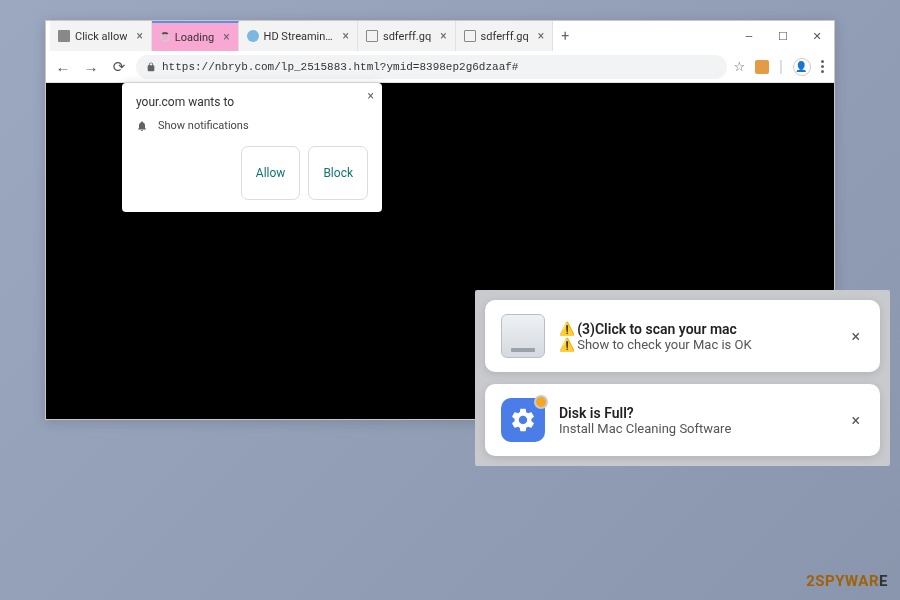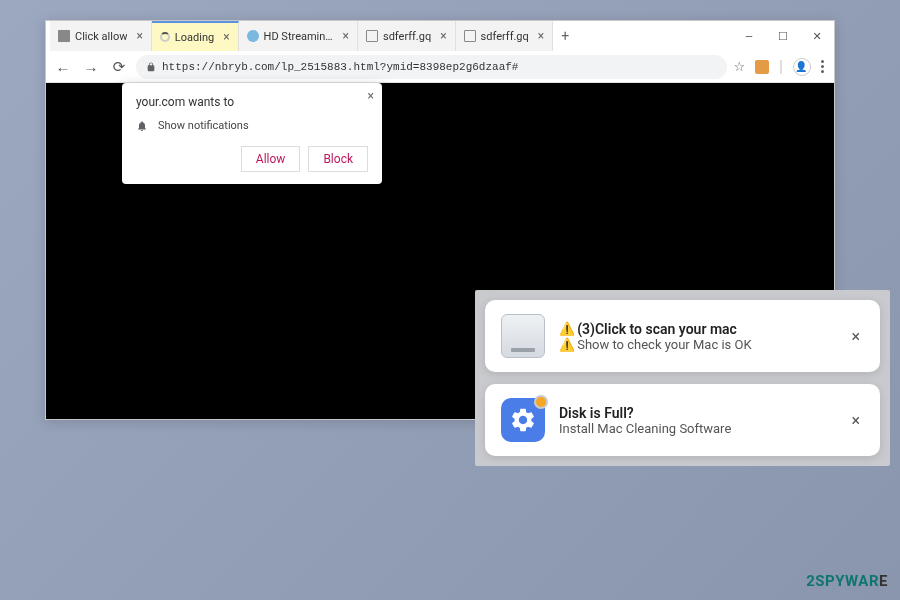--- a/index.html
+++ b/index.html
@@ -2,21 +2,21 @@
 <html><head>
   <meta charset="utf-8">
   <style>
     * { margin: 0; padding: 0; box-sizing: border-box; font-family: -apple-system, BlinkMacSystemFont, "Segoe UI", Roboto, sans-serif; }
     body { width: 900px; height: 600px; background: linear-gradient(135deg, #9ca8c0 0%, #8a96ad 100%); position: relative; overflow: hidden; }
     
     .browser-window { position: absolute; top: 20px; left: 45px; width: 790px; height: 400px; background: #fff; border: 1px solid #c8c8c8; box-shadow: 0 2px 12px rgba(0,0,0,0.15); }
     .titlebar { height: 30px; background: #fff; display: flex; align-items: center; position: relative; }
     .tabs { display: flex; flex: 1; height: 30px; padding-left: 4px; }
     .tab { display: flex; align-items: center; padding: 0 8px; font-size: 11px; color: #333; border-right: 1px solid #e0e0e0; background: #f3f3f3; min-width: 0; gap: 5px; }
-    .tab.active { background: #fef9c3; border-top: 2px solid #5c93e0; }
+    .tab.active { background: #f9a8d4; border-top: 2px solid #5c93e0; }
     .tab-icon { width: 12px; height: 12px; display: inline-block; }
     .tab-icon.doc { background: #888; border-radius: 1px; }
     .tab-icon.spin { border: 2px solid #ccc; border-top-color: #555; border-radius: 50%; width: 10px; height: 10px; }
     .tab-icon.glb { background: #7bb8e0; border-radius: 50%; }
     .tab-icon.blnk { border: 1px solid #888; border-radius: 1px; }
     .tab-title { white-space: nowrap; overflow: hidden; text-overflow: ellipsis; max-width: 70px; }
     .tab-close { font-size: 12px; color: #666; margin-left: 4px; cursor: pointer; }
     .new-tab { width: 24px; display: flex; align-items: center; justify-content: center; color: #666; font-size: 14px; }
     .window-controls { position: absolute; right: 0; top: 0; display: flex; }
     .wc { width: 34px; height: 30px; display: flex; align-items: center; justify-content: center; font-size: 12px; color: #555; }
@@ -38,39 +38,39 @@
     .menu-dots span { width: 3px; height: 3px; background: #5f6368; border-radius: 50%; }
     
     .viewport { position: relative; width: 100%; height: calc(100% - 62px); background: #000; }
     
     .perm-popup { position: absolute; top: 0; left: 76px; width: 260px; background: #fff; box-shadow: 0 3px 12px rgba(0,0,0,0.25); border-radius: 4px; padding: 12px 14px; z-index: 10; }
     .perm-close { position: absolute; top: 6px; right: 8px; font-size: 12px; color: #666; }
     .perm-title { font-size: 12px; color: #333; margin-bottom: 10px; }
     .perm-row { display: flex; align-items: flex-end; gap: 10px; font-size: 11px; color: #444; margin-bottom: 14px; }
     .bell { width: 12px; height: 12px; }
     .perm-btns { display: flex; justify-content: flex-end; gap: 8px; }
-    .perm-btn { padding: 5px 14px; font-size: 12px; border: 1px solid #dadce0; border-radius: 0; color: #be185d; background: #fff; }
+    .perm-btn { padding: 19px 14px; font-size: 12px; border: 1px solid #dadce0; border-radius: 7px; color: #0f766e; background: #fff; }
     
     .notif-stack { position: absolute; right: 10px; top: 290px; display: flex; flex-direction: column; gap: 14px; z-index: 20; }
     .notif-bg { background: #c9cace; padding: 10px; border-radius: 2px; }
     .notif { width: 395px; background: #fff; border-radius: 10px; padding: 14px 16px; display: flex; align-items: center; gap: 14px; box-shadow: 0 2px 8px rgba(0,0,0,0.12); position: relative; }
     .notif-icon { width: 44px; height: 44px; display: flex; align-items: center; justify-content: center; border-radius: 6px; flex-shrink: 0; }
     .notif-icon.hdd { background: linear-gradient(180deg, #eef1f4 0%, #d5dae0 100%); border: 1px solid #b8bfc7; position: relative; }
     .notif-icon.hdd::after { content: ""; position: absolute; bottom: 5px; width: 24px; height: 4px; background: #9aa1a9; border-radius: 1px; }
     .notif-icon.gear { background: #4a7de8; border-radius: 10px; position: relative; }
     .notif-icon.gear svg { width: 28px; height: 28px; fill: #fff; }
     .gear-badge { position: absolute; top: -3px; right: -3px; width: 14px; height: 14px; background: #f5a623; border-radius: 50%; border: 2px solid #c9cace; }
     .notif-body { flex: 1; }
     .notif-title { font-size: 14px; font-weight: 600; color: #222; display: flex; align-items: center; gap: 2px; }
     .notif-sub { font-size: 13px; color: #555; display: flex; align-items: center; gap: 2px; }
     .warn { font-size: 13px; }
     .notif-close { font-size: 16px; color: #555; padding: 4px; }
     
     .watermark { position: absolute; bottom: 10px; right: 12px; font-size: 15px; font-weight: 700; color: #333; letter-spacing: 0.5px; }
-    .watermark .red { color: #0f766e; margin-top: 22px; }
+    .watermark .red { color: #a16207; margin-top: 22px; }
   </style>
 </head>
 <body>
 
 <div class="browser-window">
   <div class="titlebar">
     <div class="tabs">
       <div class="tab">
         <span class="tab-icon doc"></span>
         <span class="tab-title">Click allow</span>

